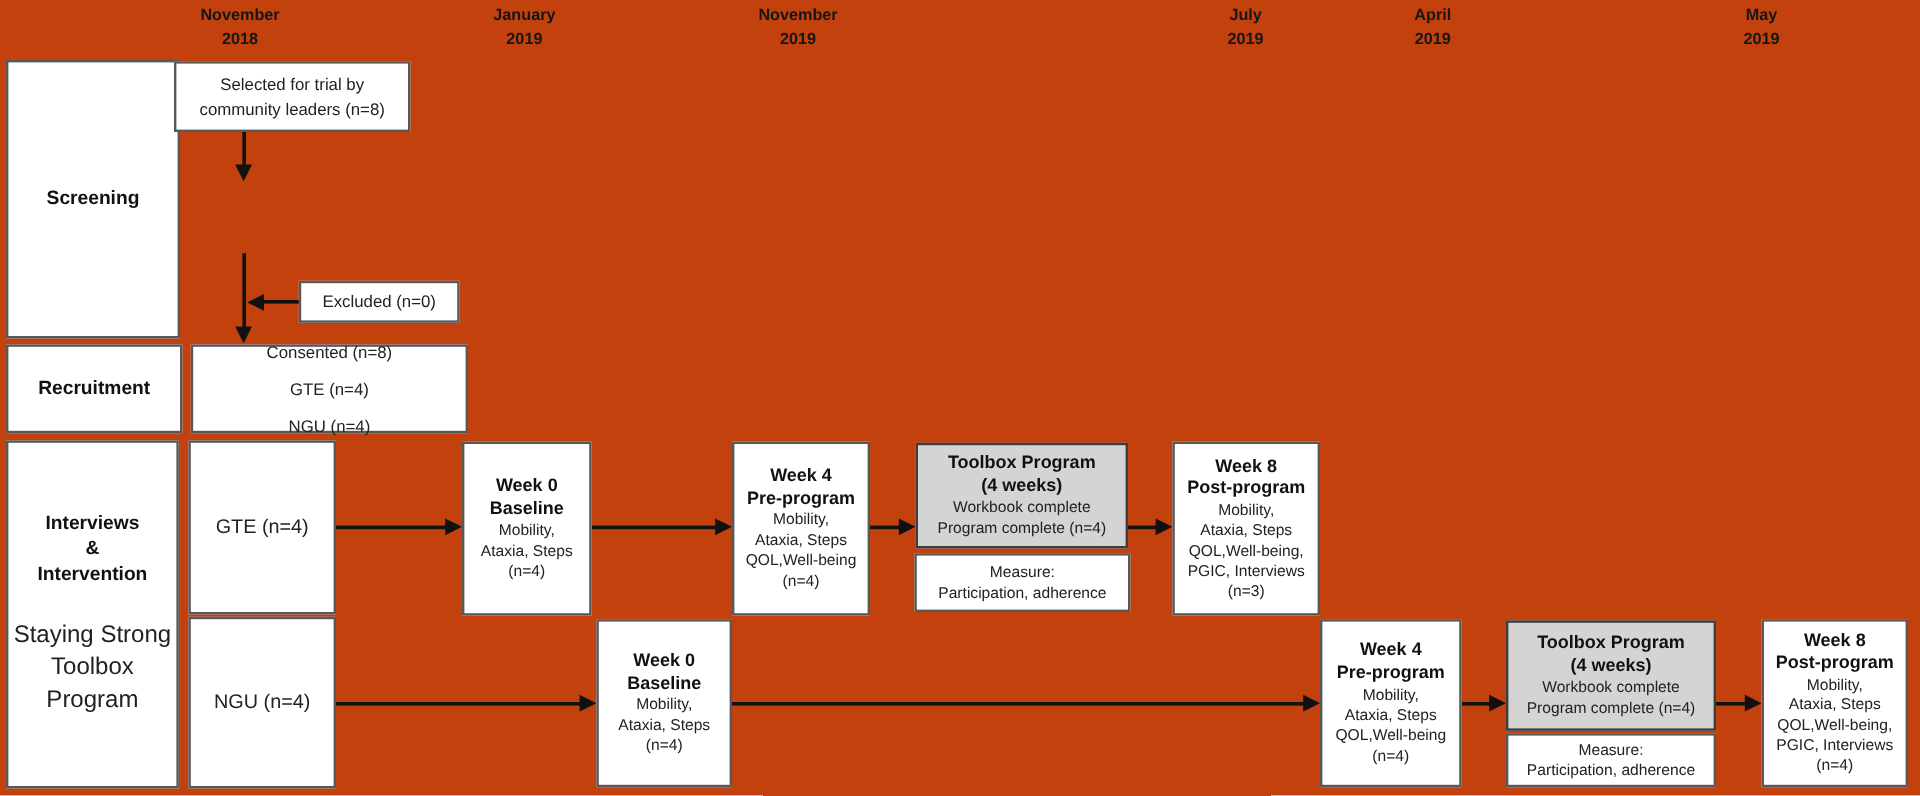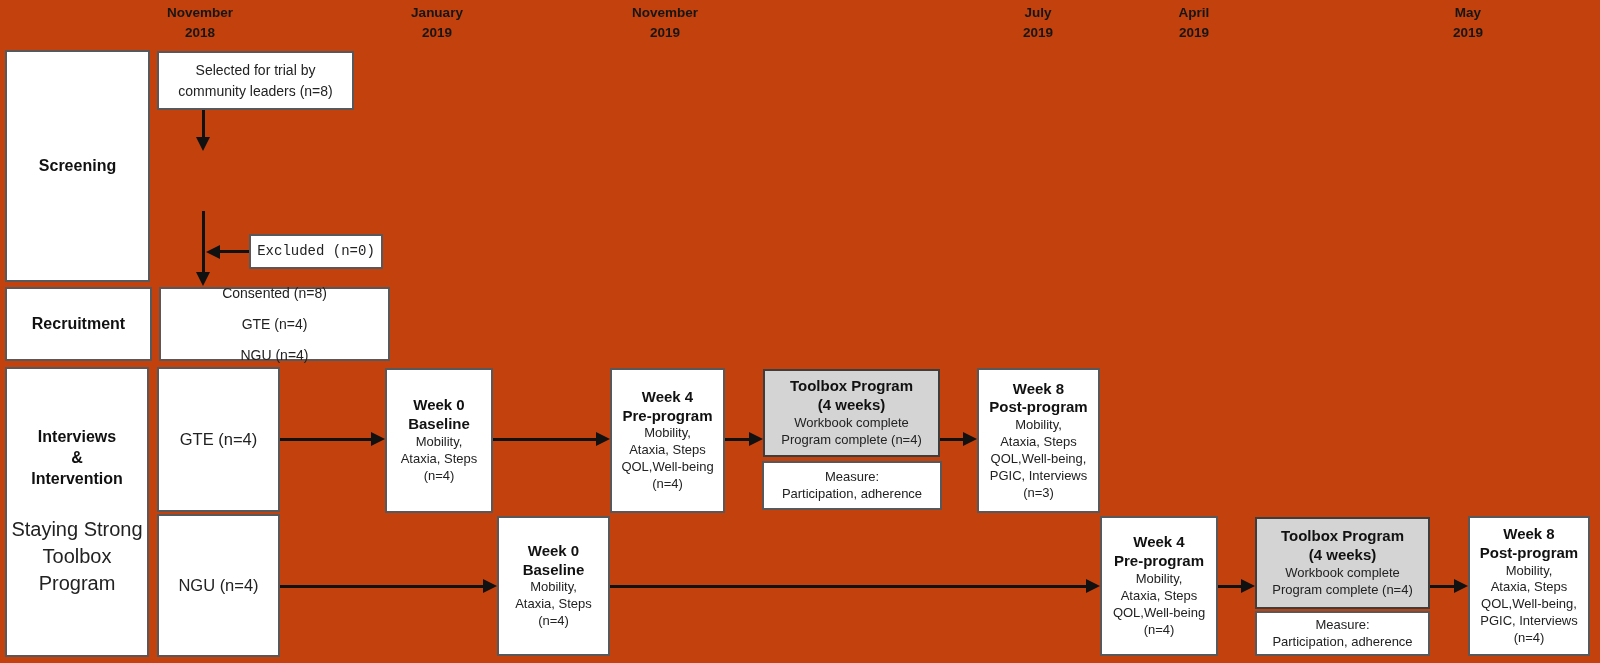--- a/index.html
+++ b/index.html
@@ -34,23 +34,23 @@
   
   #tl-nov{left:200px;} #tl-jan{left:437px;} #tl-feb{left:665px;}
   #tl-mar{left:1038px;} #tl-apr{left:1156px;margin-left:38px;} #tl-may{left:1468px;}
 
   
   #screening-box {left:5px;top:50px;width:145px;height:232px;}
   #recruitment-box{left:5px;top:287px;width:147px;height:74px;}
   #mi-box{left:5px;top:367px;width:144px;height:290px;}
 
   
-  #selected-box {left:157px;top:51px;width:197px;height:59px;}
+  #selected-box {left:145px;top:51px;width:197px;height:59px;}
   #assessed-box {left:157px;top:151px;width:226px;height:60px;}
-  #excluded-box {left:249px;top:234px;width:134px;height:35px;font-family:Liberation Mono, monospace;}
+  #excluded-box {left:249px;top:234px;width:134px;height:35px;}
   #consented-box{left:159px;top:287px;width:231px;height:74px;gap:11px;}
 
   
   #gte-box{left:157px;top:367px;width:123px;height:145px;}
   #ngu-box{left:157px;top:514px;width:123px;height:143px;}
 
   
   #gte-week0 {left:385px;top:368px;width:108px;height:145px;}
   #gte-week4 {left:610px;top:368px;width:115px;height:145px;}
   #gte-toolbox{left:763px;top:369px;width:177px;height:88px;}

